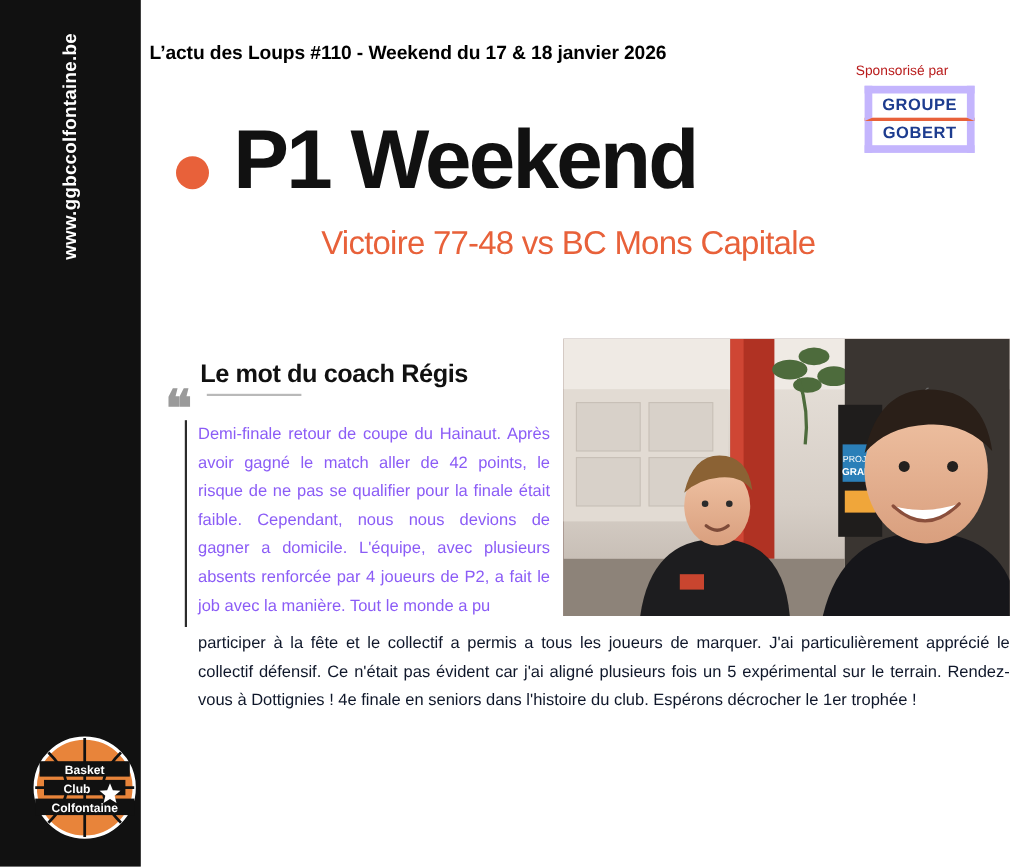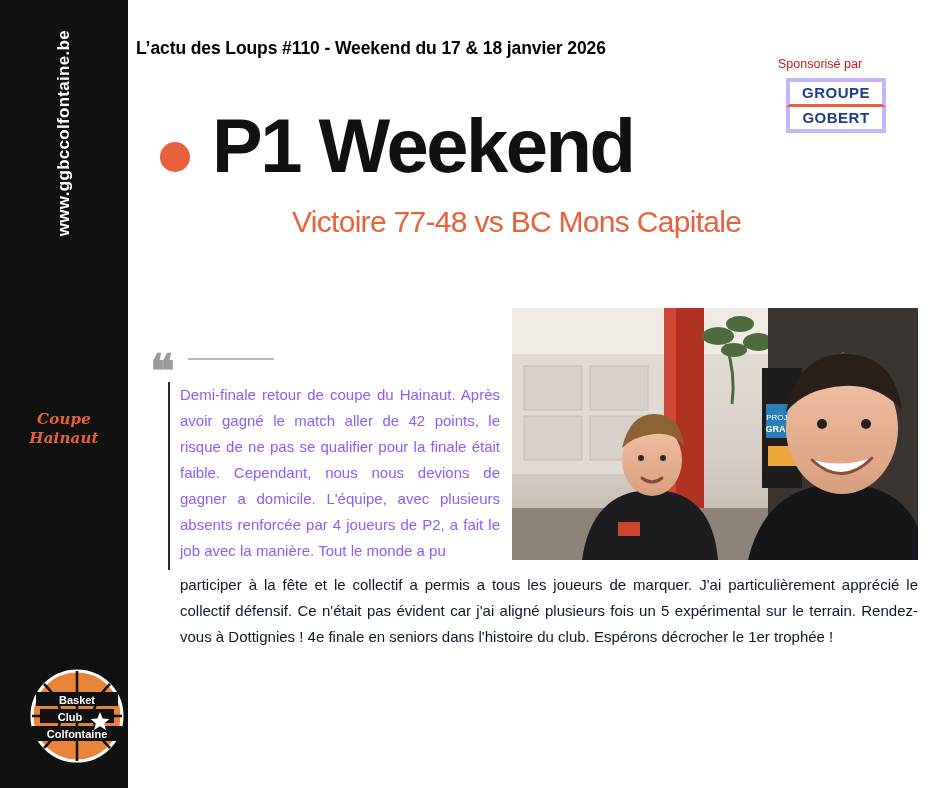--- a/index.html
+++ b/index.html
@@ -100,21 +100,21 @@
     width: 100px;
   }
   .sponsor-line1, .sponsor-line2 {
     background: #ffffff;
     color: #1d3c8f;
     font-weight: 700;
     font-size: 15px;
     letter-spacing: 0.5px;
     text-align: center;
     padding: 2px 0 3px 0;
-    border: 4px solid #c4b5fd;
+    border: 7px solid #c4b5fd;
   }
   .sponsor-line1 {
     border-bottom: 3px solid #e8613a;
   }
   .sponsor-line2 {
     border-top: none;
   }
 
   
   .dot {
@@ -217,24 +217,20 @@
   .photo svg { display: block; }
 </style>
 </head>
 <body>
 
 <div class="page">
 
   <div class="rail">
     <div class="rail-url-wrap">
       <span class="rail-url-inner">www.ggbccolfontaine.be</span>
-    </div>
-    <div class="rail-cup">
-      <div>Coupe</div>
-      <div>Hainaut</div>
     </div>
 
     <div class="logo">
       <svg width="102" height="96" viewBox="0 0 102 96" xmlns="http://www.w3.org/2000/svg">
         <circle cx="51" cy="48" r="45" fill="#e8843a" stroke="#ffffff" stroke-width="3"></circle>
         <path d="M6 48 H96" stroke="#111" stroke-width="2.5" fill="none"></path>
         <path d="M51 3 V93" stroke="#111" stroke-width="2.5" fill="none"></path>
         <path d="M18 16 Q51 48 18 80" stroke="#111" stroke-width="2.5" fill="none"></path>
         <path d="M84 16 Q51 48 84 80" stroke="#111" stroke-width="2.5" fill="none"></path>
         <rect x="10" y="24" width="82" height="14" fill="#111"></rect>
@@ -252,20 +248,21 @@
   <div class="sponsor-label">Sponsorisé par</div>
   <div class="sponsor-logo">
     <div class="sponsor-line1">GROUPE</div>
     <div class="sponsor-line2">GOBERT</div>
   </div>
 
   <div class="dot"></div>
   <div class="title-main">P1 Weekend</div>
   <div class="title-sub">Victoire 77-48 vs BC Mons Capitale</div>
 
+  <div class="coach-title">Le mot du coach Régis</div>
   <div class="coach-underline"></div>
   <div class="quote-mark">❝</div>
   <div class="quote-bar"></div>
   <div class="para-top">Demi-finale retour de coupe du Hainaut. Après avoir gagné le match aller de 42 points, le risque de ne pas se qualifier pour la finale était faible. Cependant, nous nous devions de gagner a domicile. L'équipe, avec plusieurs absents renforcée par 4 joueurs de P2, a fait le job avec la manière. Tout le monde a pu</div>
   <div class="para-bottom">participer à la fête et le collectif a permis a tous les joueurs de marquer. J'ai particulièrement apprécié le collectif défensif. Ce n'était pas évident car j'ai aligné plusieurs fois un 5 expérimental sur le terrain. Rendez-vous à Dottignies ! 4e finale en seniors dans l'histoire du club. Espérons décrocher le 1er trophée !</div>
 
   <div class="photo">
     <svg width="406" height="252" viewBox="0 0 406 252" xmlns="http://www.w3.org/2000/svg">
       <defs>
         <linearGradient id="bg" x1="0" y1="0" x2="0" y2="1">

